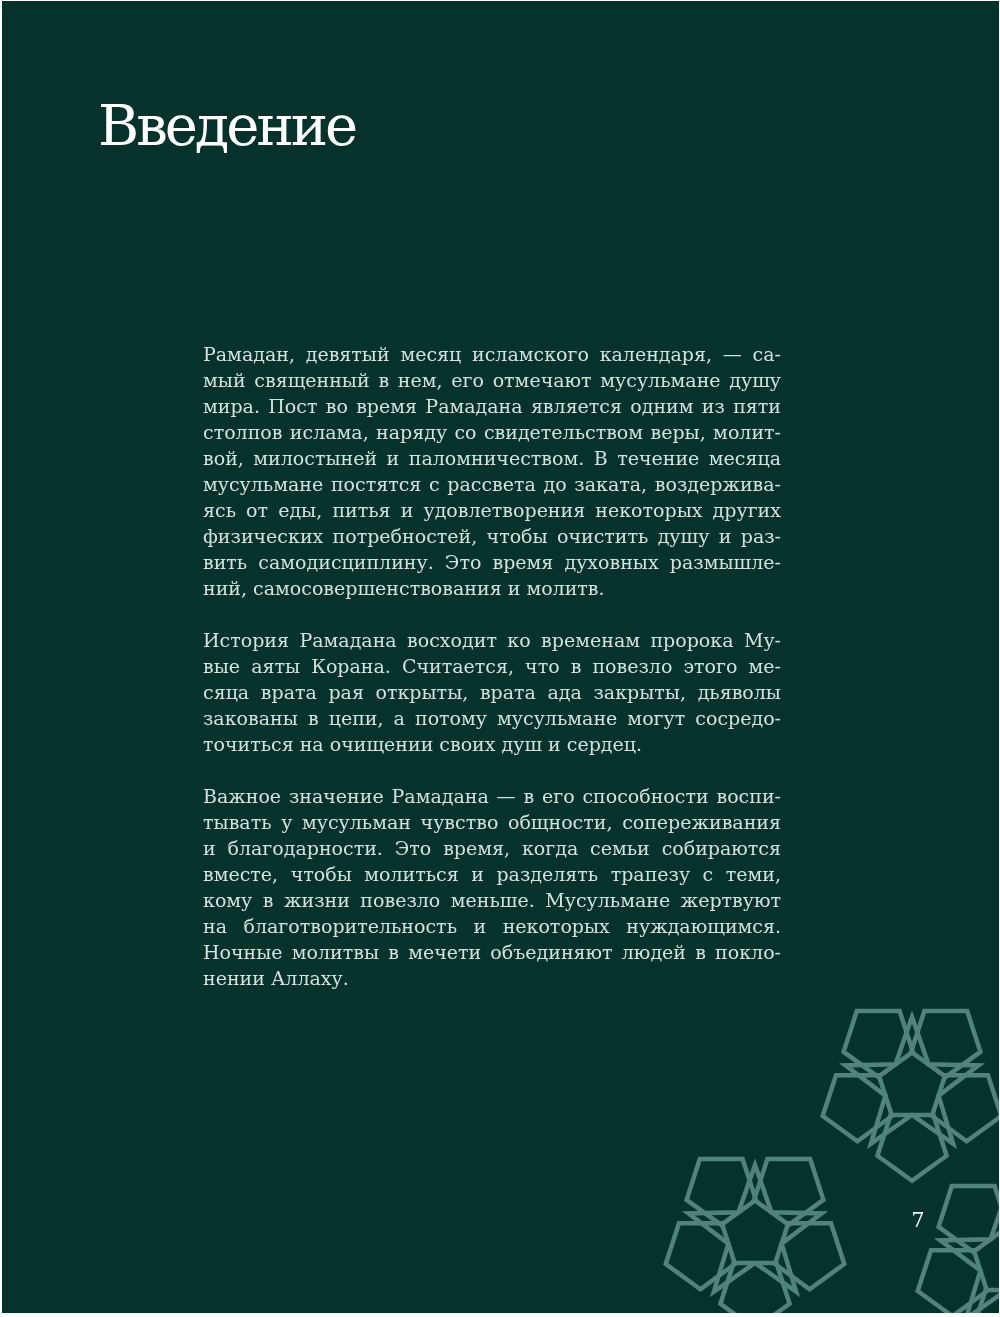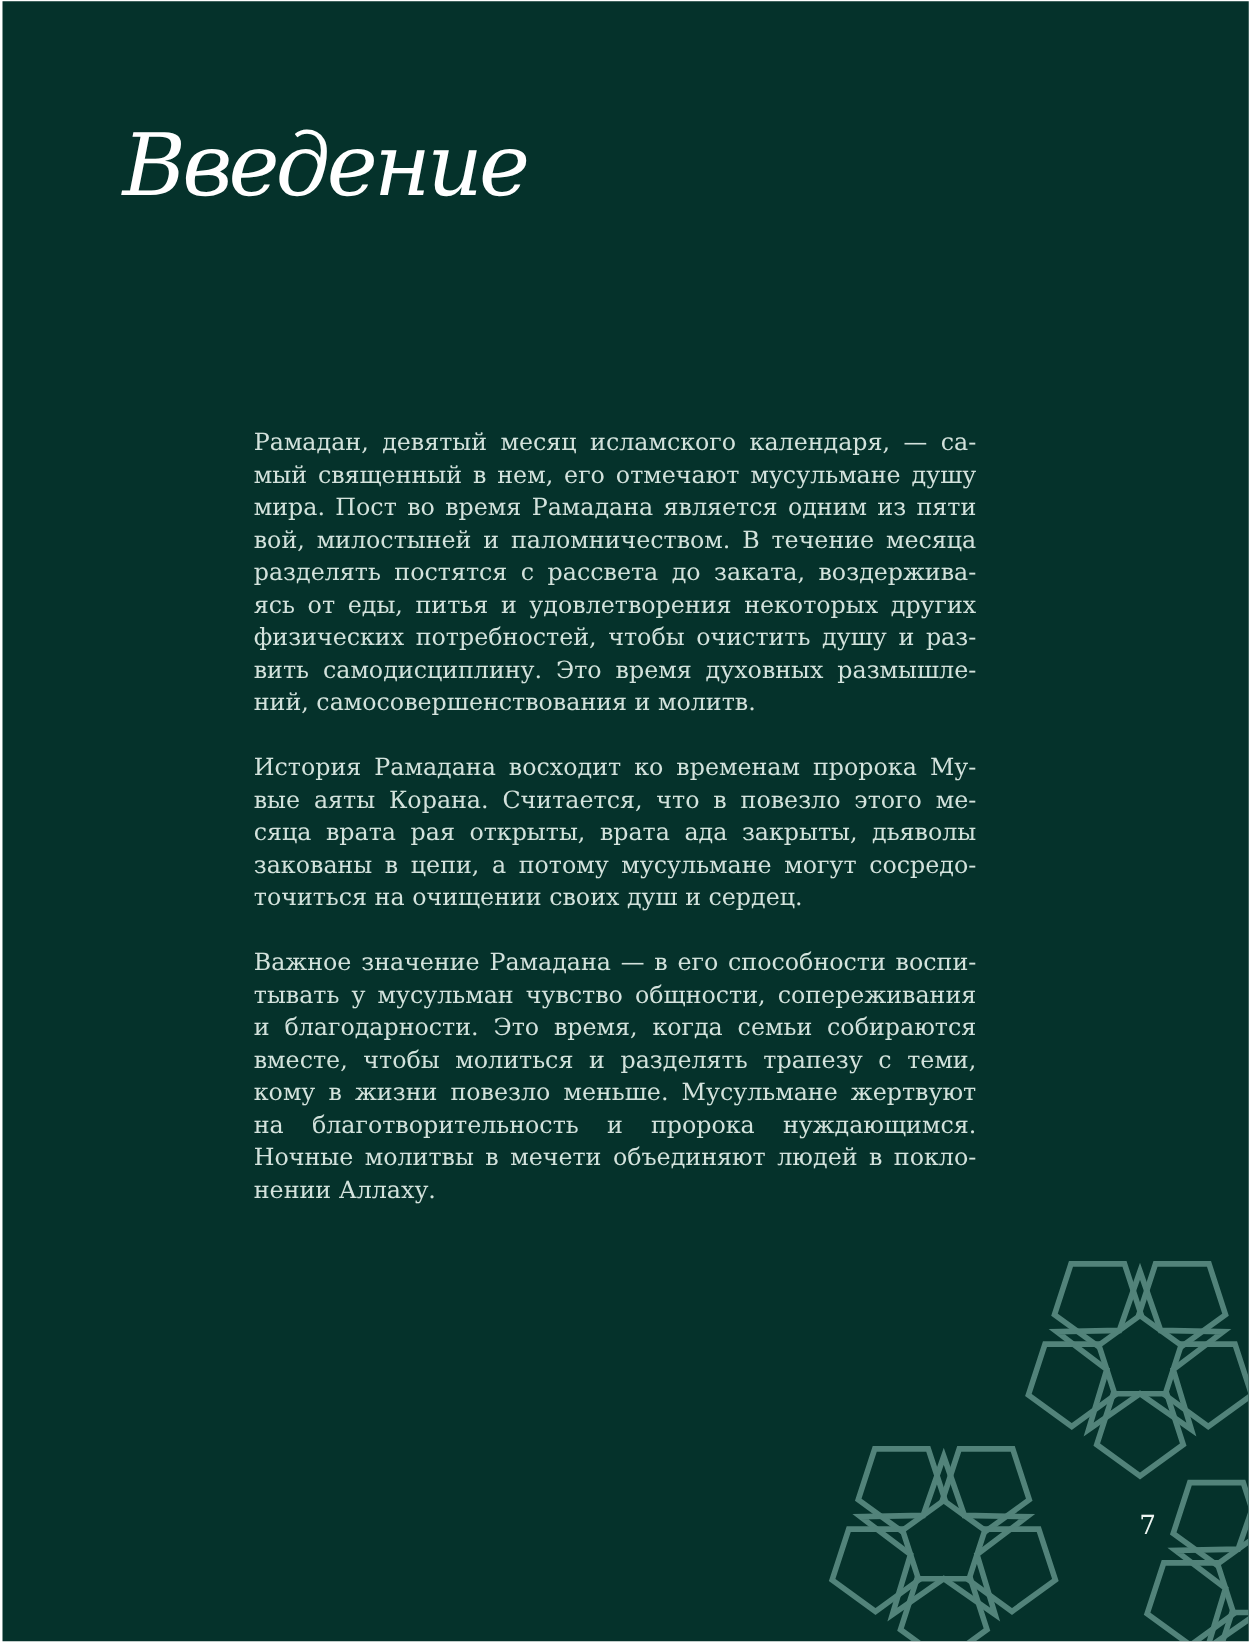--- a/index.html
+++ b/index.html
@@ -13,23 +13,22 @@
   .page {
     position: absolute;
     left: 2px; top: 1px; right: 1px; bottom: 4px;
     background: #05322b;
     overflow: hidden;
   }
   .chapter-title {
     position: absolute;
     left: 96px; top: 92px;
     font-family: "DejaVu Serif", serif;
-    font-style: italic;
     font-weight: 400;
-    font-size: 69px;
+    font-size: 56px;
     letter-spacing: -3px;
     color: #ffffff;
     white-space: nowrap;
   }
   .content {
     position: absolute;
     left: 201px; top: 340px;
     width: 578px;
     color: #d3e2dc;
     font-size: 19px;
@@ -70,41 +69,42 @@
 <div class="page">
 
   <div class="chapter-title">Введение</div>
 
   <div class="content">
 
   <div class="para">
         <div class="line">Рамадан, девятый месяц исламского календаря, — са-</div>
         <div class="line">мый священный в нем, его отмечают мусульмане душу</div>
         <div class="line">мира. Пост во время Рамадана является одним из пяти</div>
+        <div class="line">столпов ислама, наряду со свидетельством веры, молит-</div>
         <div class="line">вой, милостыней и паломничеством. В течение месяца</div>
-        <div class="line">разделять постятся с рассвета до заката, воздержива-</div>
+        <div class="line">мусульмане постятся с рассвета до заката, воздержива-</div>
         <div class="line">ясь от еды, питья и удовлетворения некоторых других</div>
         <div class="line">физических потребностей, чтобы очистить душу и раз-</div>
         <div class="line">вить самодисциплину. Это время духовных размышле-</div>
         <div class="line last">ний, самосовершенствования и молитв.</div>
       </div>
       <div class="para">
         <div class="line">История Рамадана восходит ко временам пророка Му-</div>
         <div class="line">вые аяты Корана. Считается, что в повезло этого ме-</div>
         <div class="line">сяца врата рая открыты, врата ада закрыты, дьяволы</div>
         <div class="line">закованы в цепи, а потому мусульмане могут сосредо-</div>
         <div class="line last">точиться на очищении своих душ и сердец.</div>
       </div>
       <div class="para">
         <div class="line">Важное значение Рамадана — в его способности воспи-</div>
         <div class="line">тывать у мусульман чувство общности, сопереживания</div>
         <div class="line">и благодарности. Это время, когда семьи собираются</div>
         <div class="line">вместе, чтобы молиться и разделять трапезу с теми,</div>
         <div class="line">кому в жизни повезло меньше. Мусульмане жертвуют</div>
-        <div class="line">на благотворительность и пророка нуждающимся.</div>
+        <div class="line">на благотворительность и некоторых нуждающимся.</div>
         <div class="line">Ночные молитвы в мечети объединяют людей в покло-</div>
         <div class="line last">нении Аллаху.</div>
       </div>
     </div>
 
   <div class="corner-pattern">
     <svg id="girih" width="352" height="336" viewBox="0 0 352 336" xmlns="http://www.w3.org/2000/svg">
         <polygon points="265.0,40.0 281.5,87.3 331.6,88.4 291.6,118.7 306.1,166.6 265.0,138.0 223.9,166.6 238.4,118.7 198.4,88.4 248.5,87.3" stroke="#52837a"></polygon>
         <polygon points="320.2,34.1 333.4,74.8 298.8,99.9 264.1,74.8 277.4,34.1" stroke="#52837a"></polygon>
         <polygon points="354.3,139.0 319.6,164.2 285.0,139.0 298.2,98.3 341.0,98.3" stroke="#52837a"></polygon>

